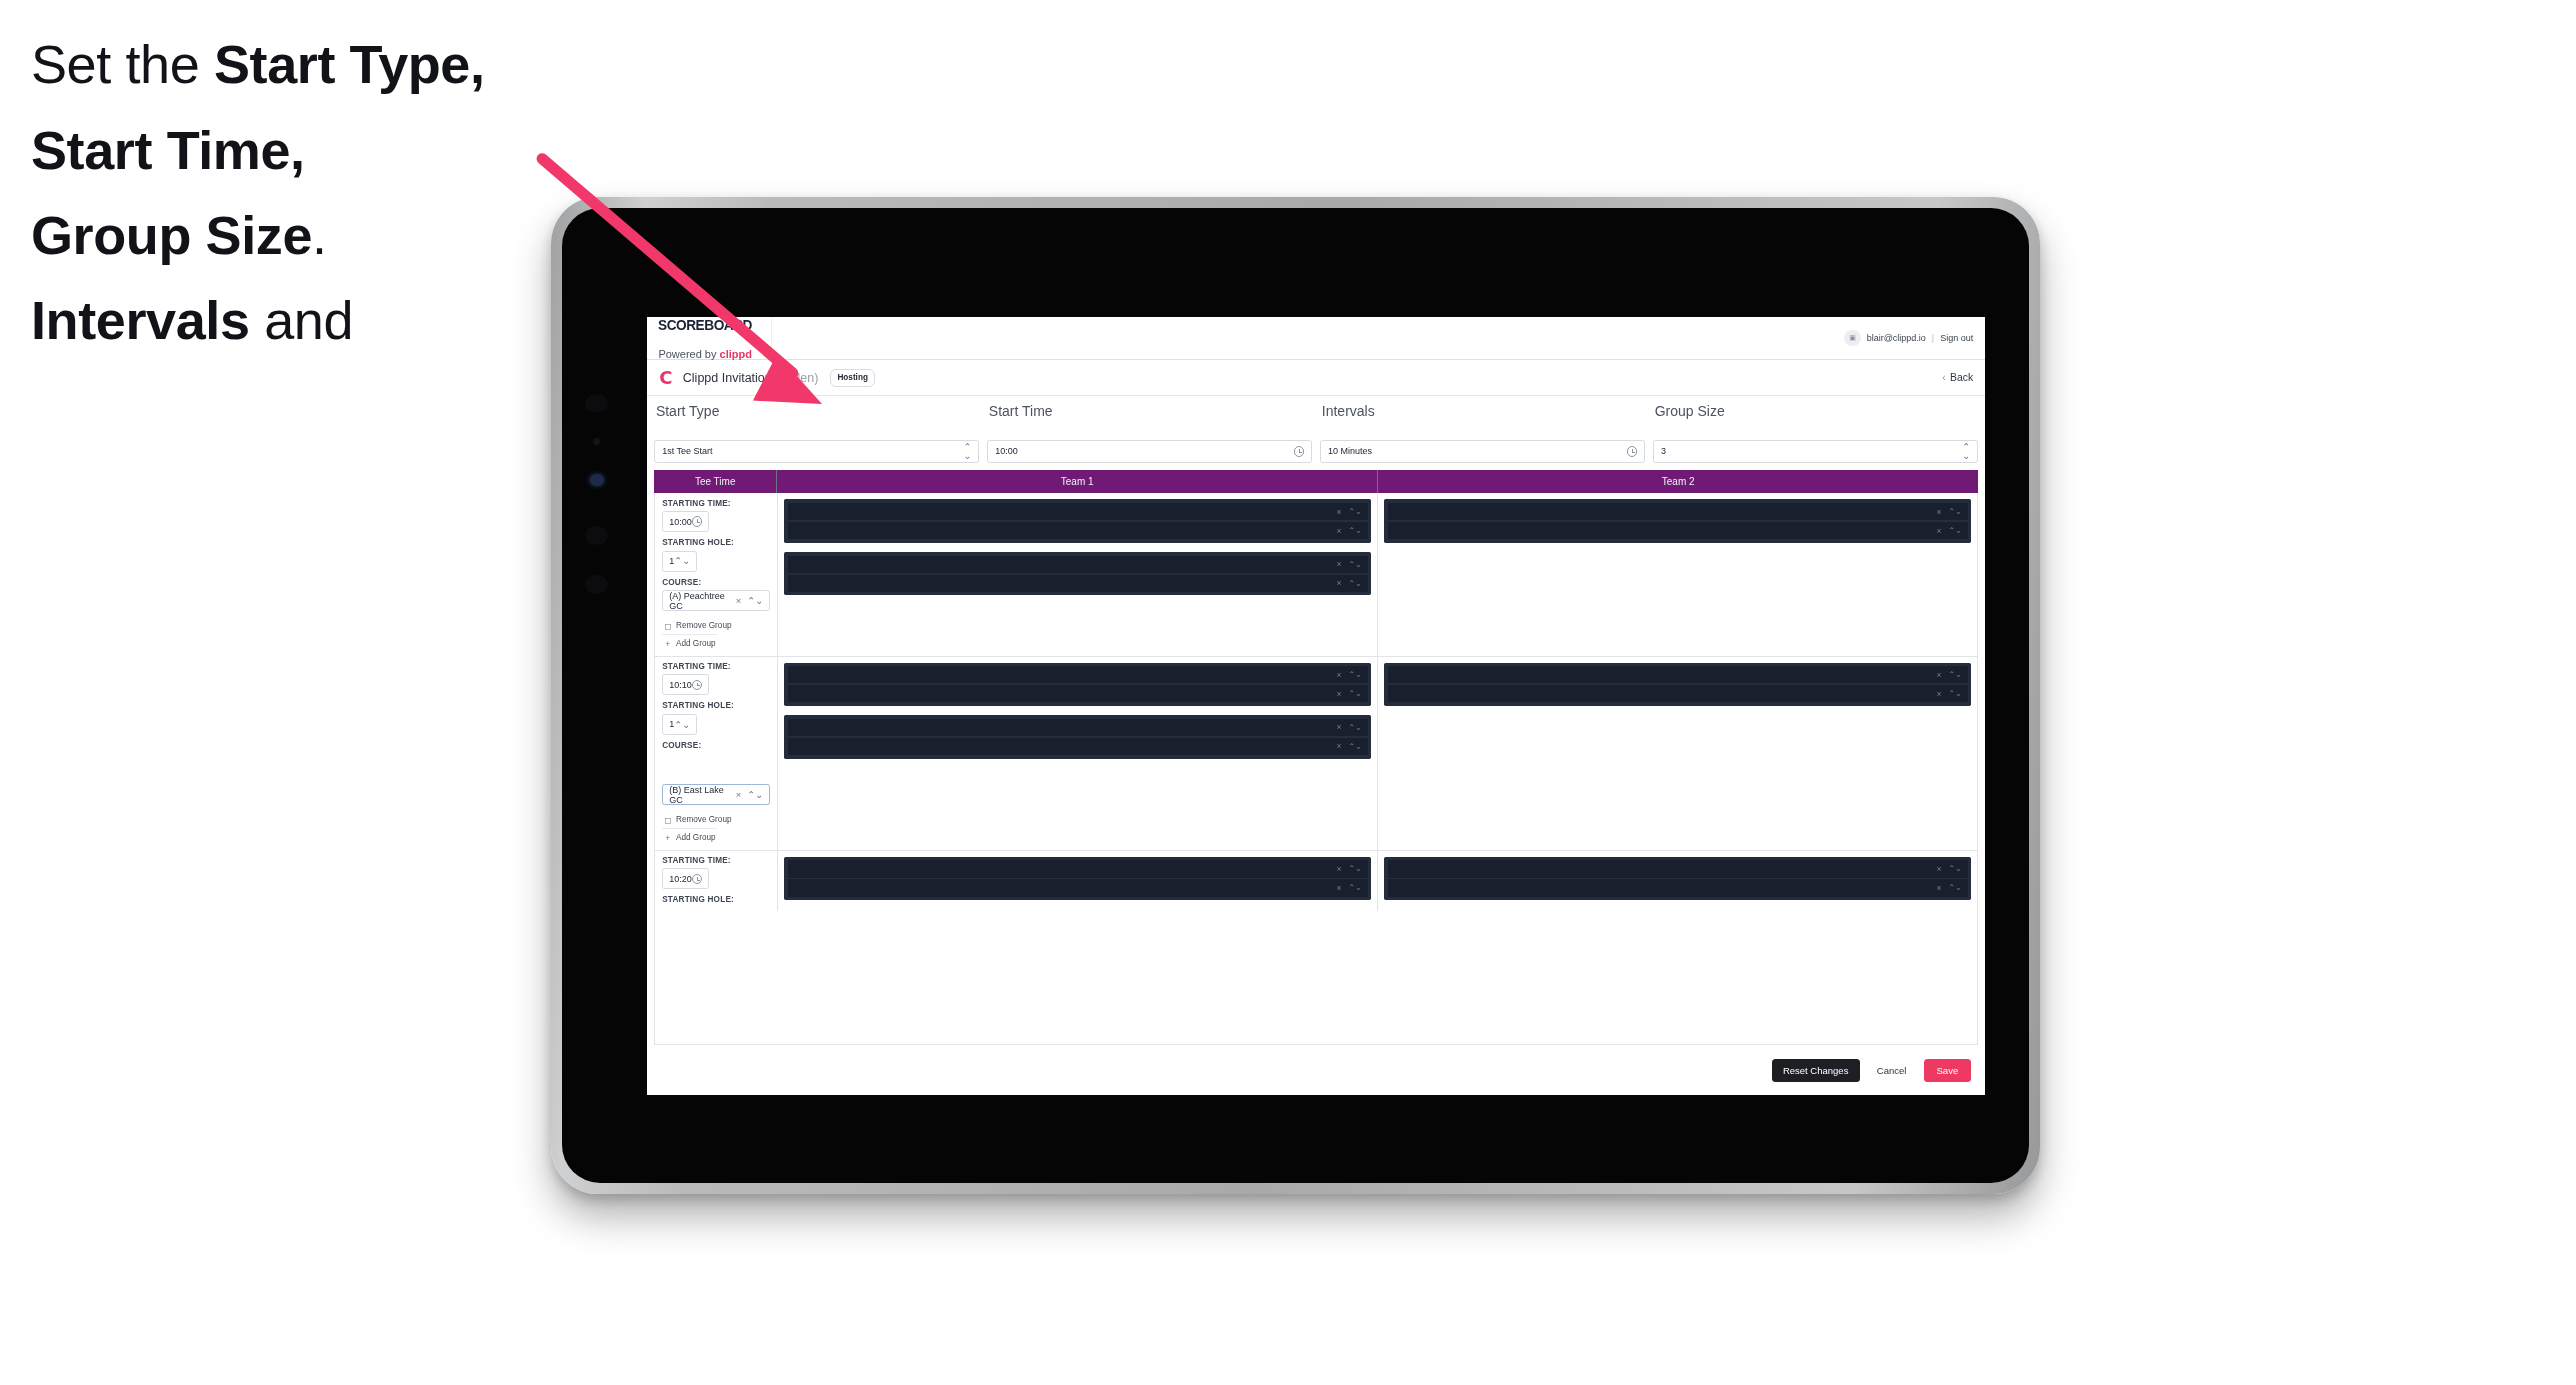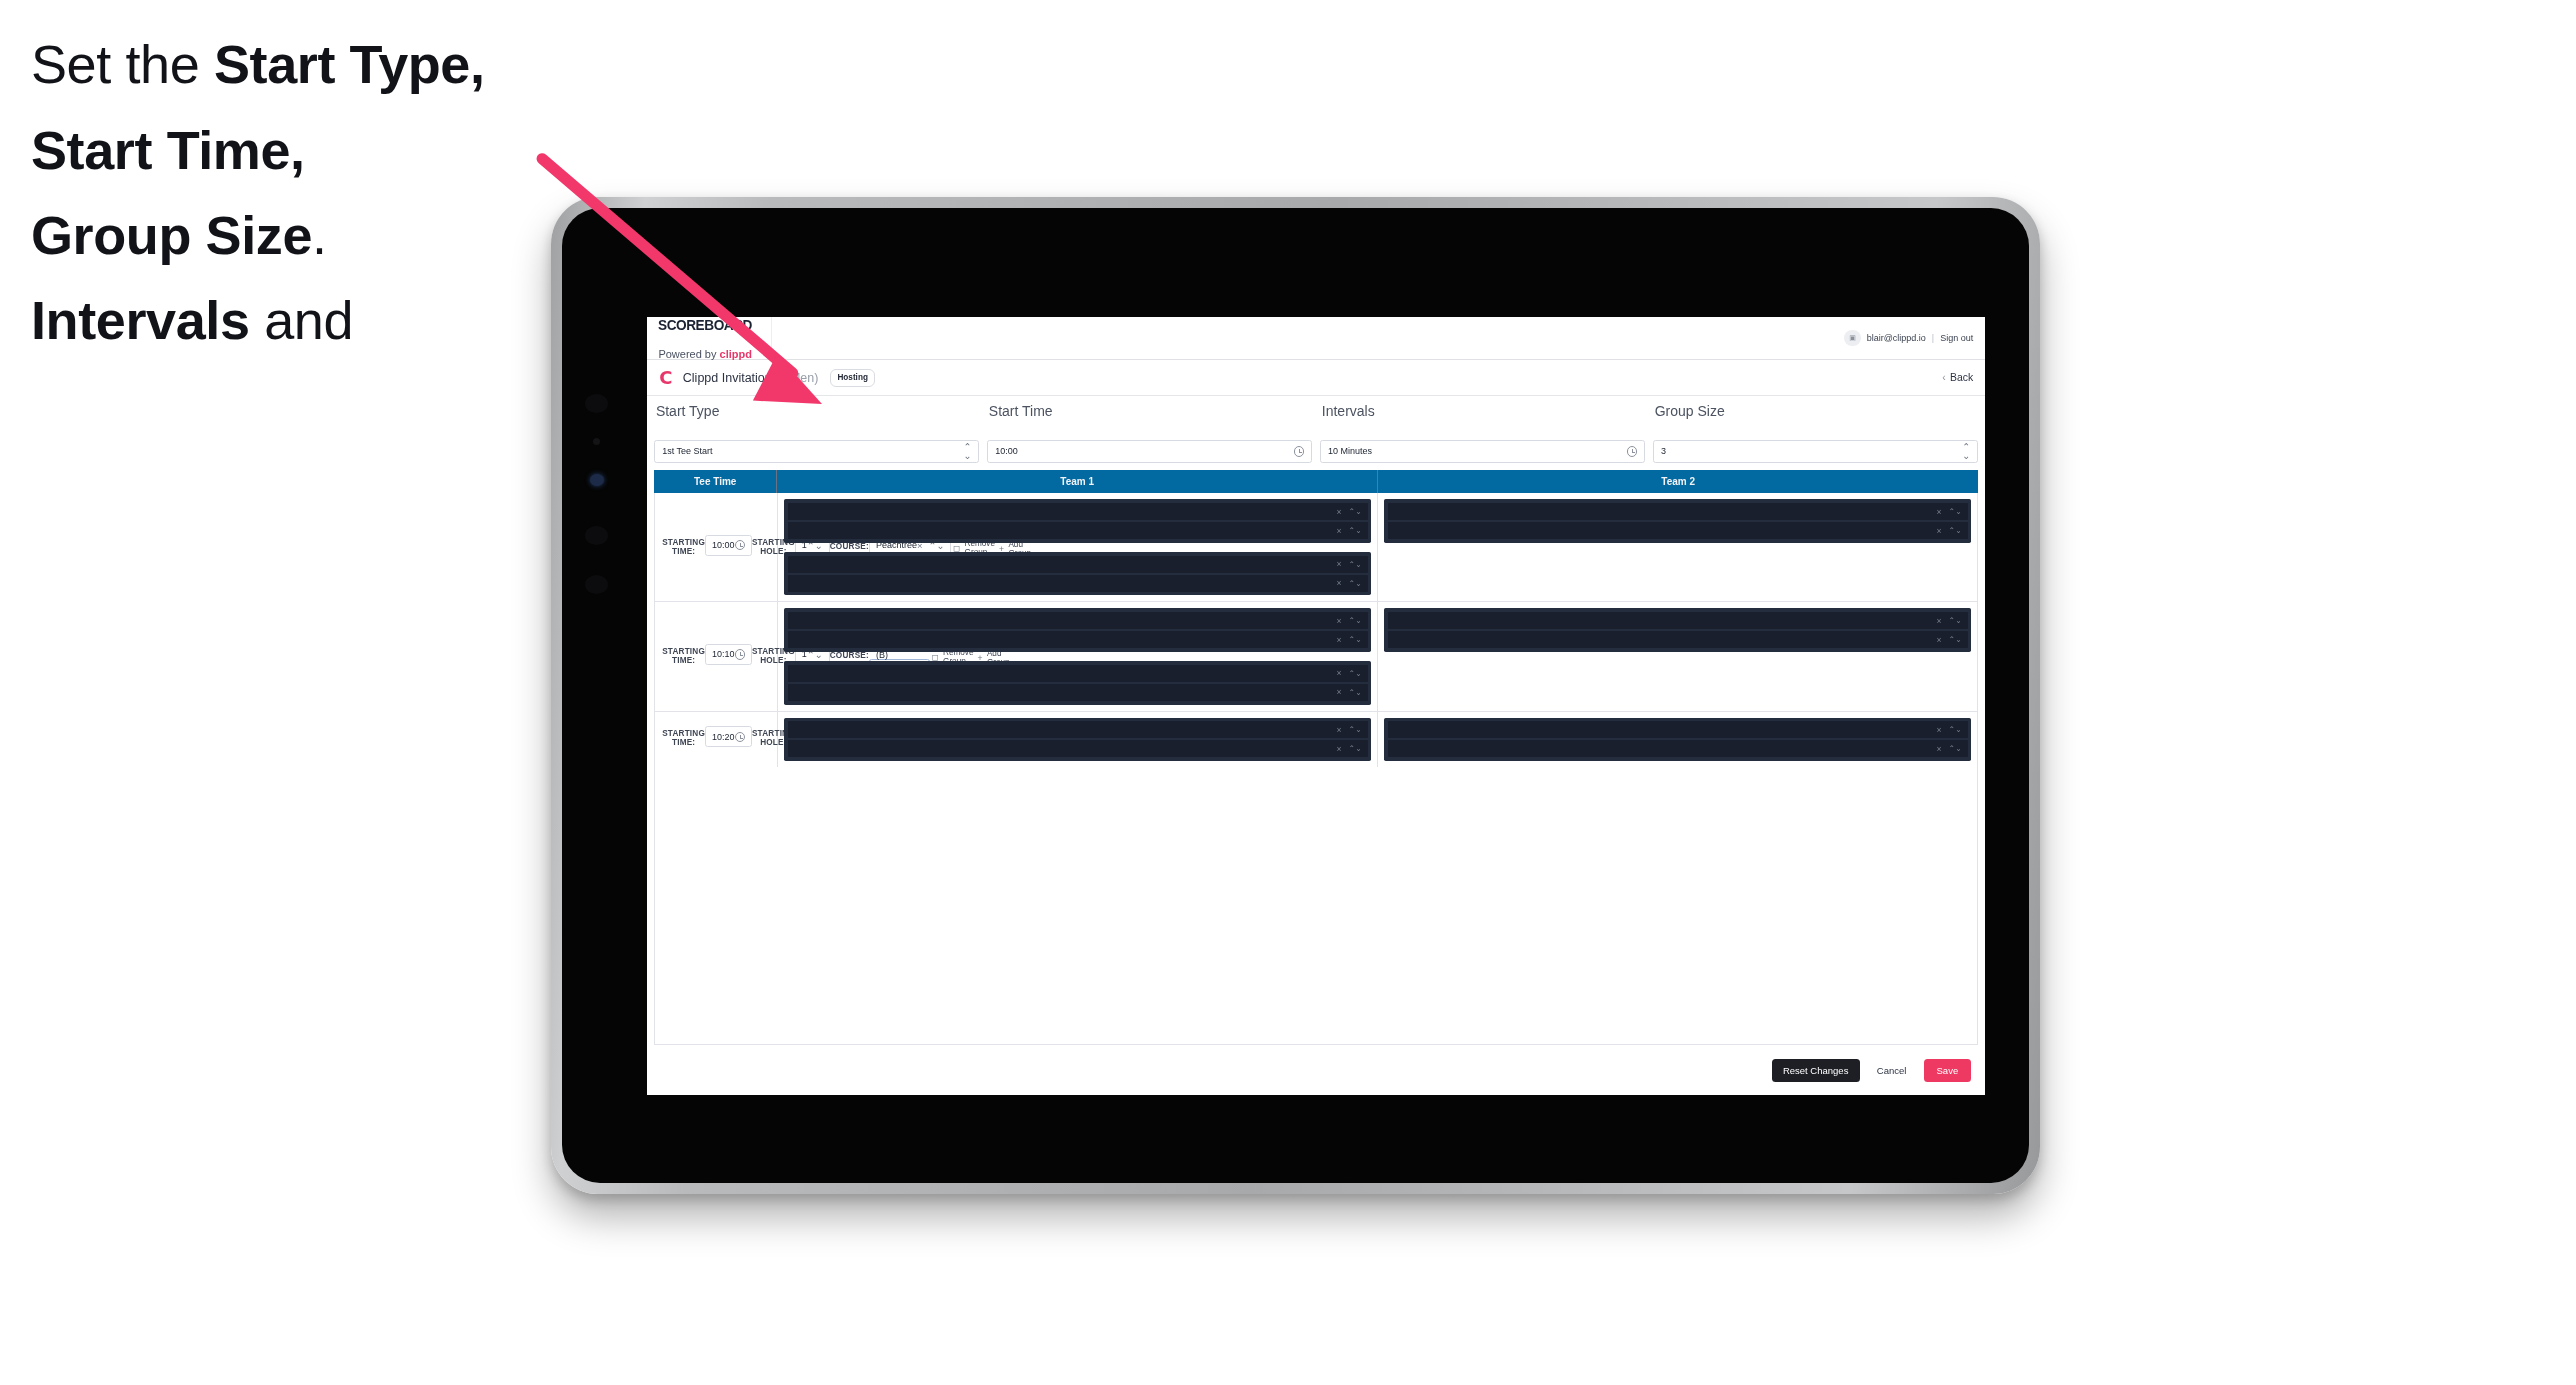--- a/index.html
+++ b/index.html
@@ -186,24 +186,23 @@
     width: 0.9px; height: 3.5px; background:#8d939e;
   }
   .icon-clock::after {
     content:""; position:absolute; left:4.5px; top:4.8px;
     width: 2.6px; height: 0.9px; background:#8d939e;
   }
 
   
   .thead {
     display: flex;
-    background: #0369a1;
+    background: #701a75;
     flex-shrink: 0;
     margin: 0 7px;
-    font-weight: bold;
   }
   .th {
     color: #f1f3f6;
     font-size: 10px;
     text-align: center;
     padding: 6px 0;
     border-right: 0.9px solid #6a7284;
   }
   .th:last-child { border-right: none; }
   .th-tee   { width: 123px; flex: none; }
@@ -217,22 +216,22 @@
     overflow: hidden;
     background:#fff;
   }
   .trow { display: flex; border-bottom: 0.9px solid #e1e3e8; }
   .trow:last-child { border-bottom: none; }
 
   .cell-tee {
     width: 123px; flex: none;
     border-right: 0.9px solid #e1e3e8;
     padding: 5.2px 7px 3.5px 7px;
-    display: flex; flex-direction: row;
-    align-items: center;
+    display: flex; flex-direction: column;
+    align-items: flex-start;
   }
   .tee-label {
     font-size: 8.2px; font-weight: bold;
     color: #3e4553; text-align: center;
     letter-spacing: 0.2px;
     margin-bottom: 3.5px;
   }
   .tee-input {
     height: 21px;
     border: 0.9px solid #d7dae0;

